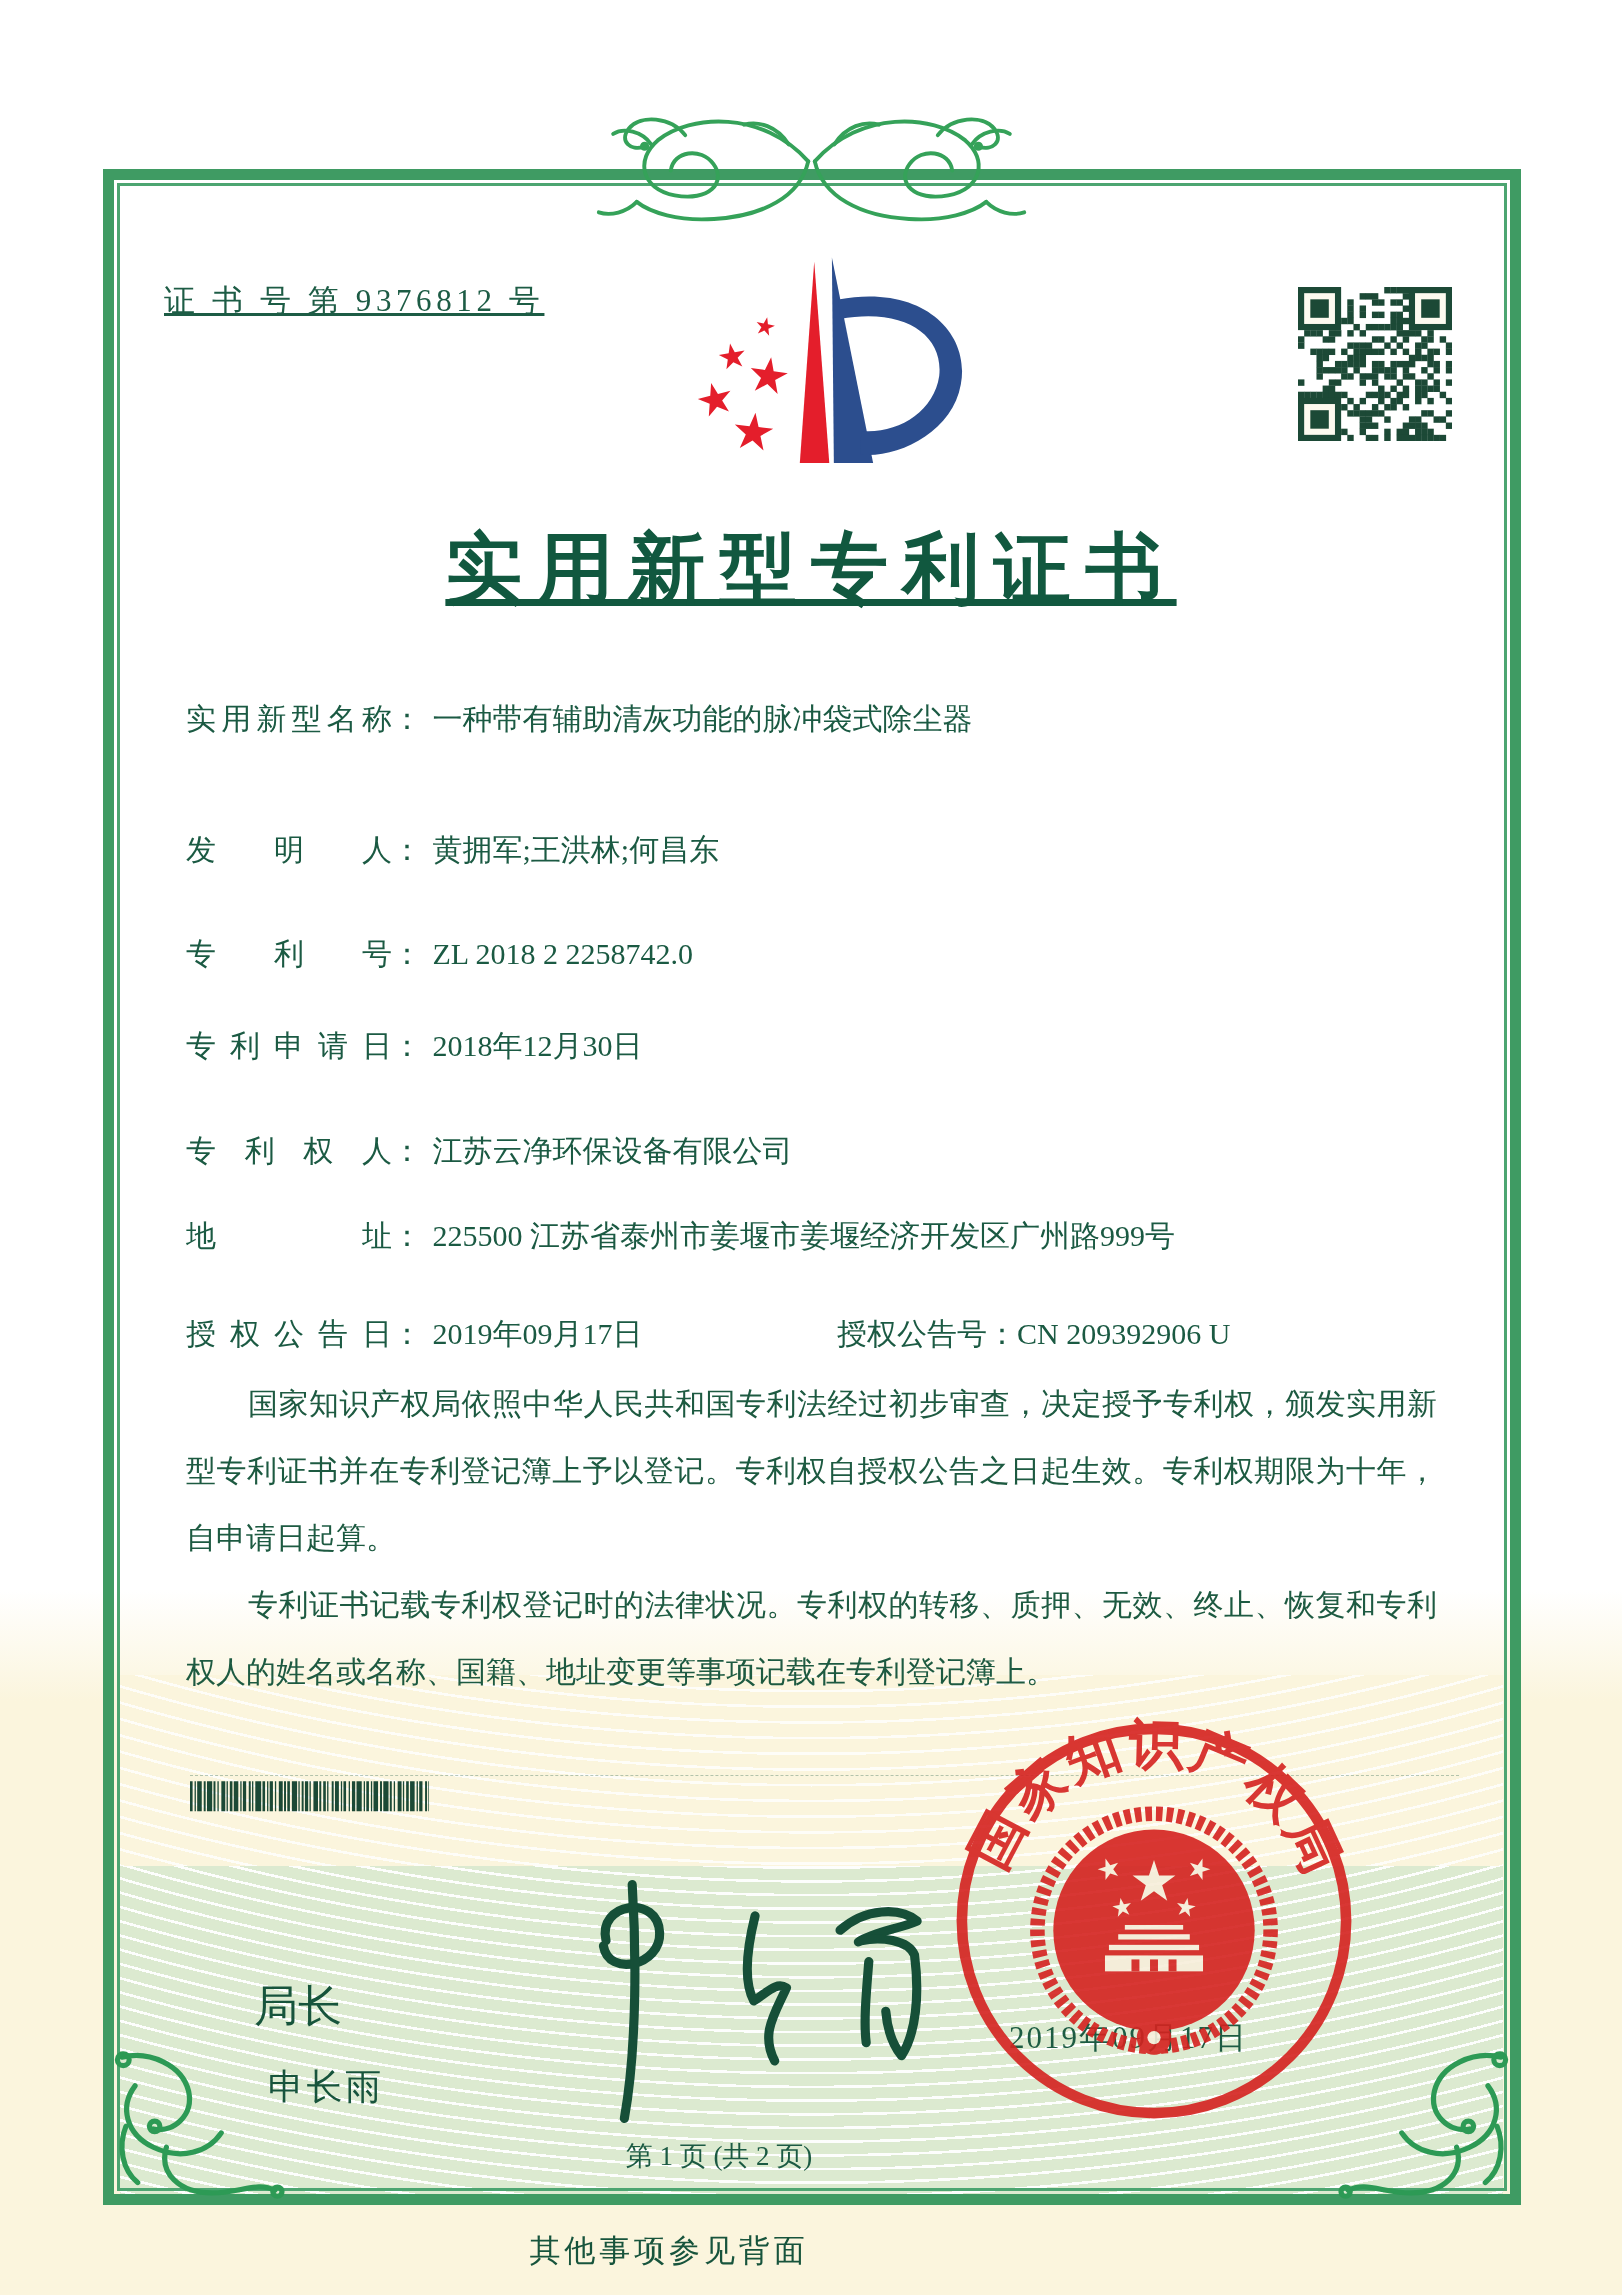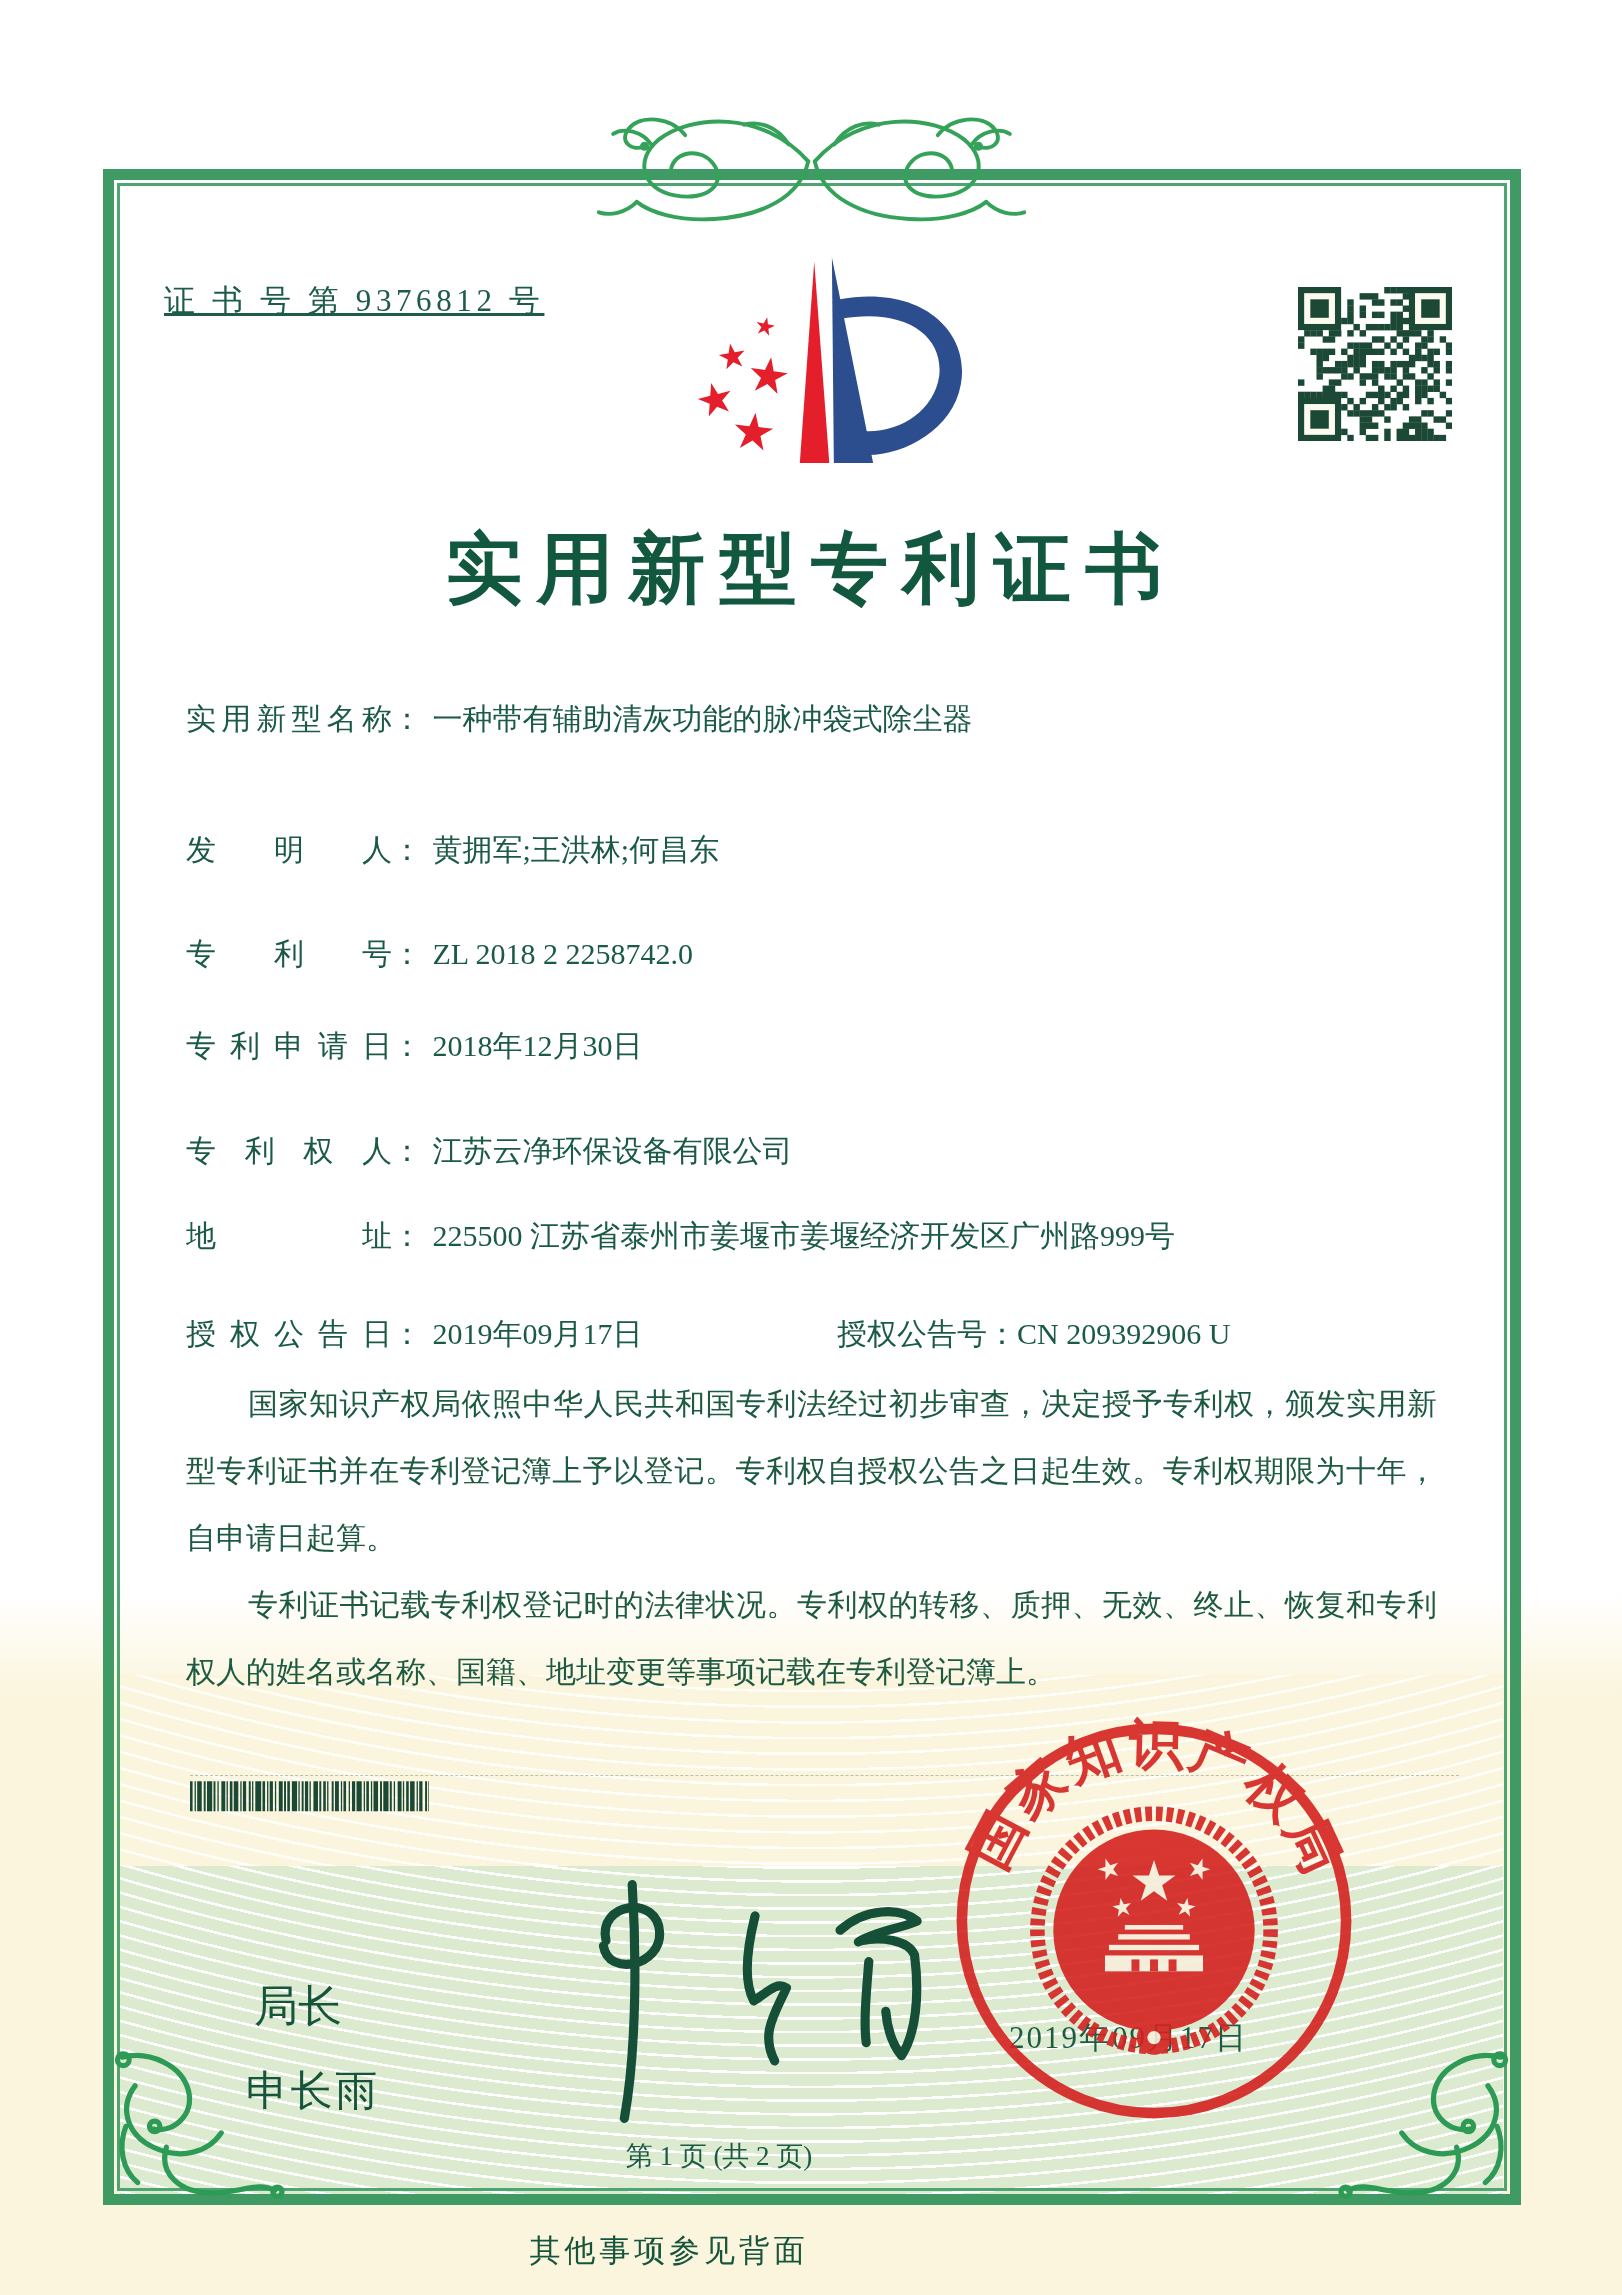--- a/index.html
+++ b/index.html
@@ -22,33 +22,33 @@
     background-color:#dcead0;
     background-image:repeating-radial-gradient(circle at 50% -2356px,
       rgba(255,255,255,.95) 0 2.6px, rgba(255,255,255,0) 2.6px 13.7px);}
   .cream-wave{position:absolute;left:120px;top:1675px;width:1383px;height:191px;z-index:1;
     background-image:repeating-radial-gradient(circle at 50% -2356px,
       rgba(255,255,255,.8) 0 2.6px, rgba(253,248,228,0) 2.6px 15.7px);
     background-color:#fbf5dd;}
   .txt{position:absolute;white-space:nowrap;}
   .cert-no{left:164px;top:280px;font-size:31px;letter-spacing:4.6px;color:#1d5c45;z-index:3;text-decoration:underline;}
   .title{left:0;top:518px;width:1622px;text-align:center;font-size:77px;font-weight:700;
-    letter-spacing:14.4px;color:#11583f;z-index:3;}
+    letter-spacing:14.4px;color:#11583f;z-index:3;text-decoration:underline;}
   .field-row{position:absolute;left:186px;font-size:30px;color:#1b5a43;z-index:3;white-space:nowrap;}
   .flabel{display:inline-block;width:206px;text-align:justify;text-align-last:justify;vertical-align:bottom;}
   .fvalue{margin-left:10.5px;margin-top:39px;}
   .grant-right{position:absolute;left:651px;top:0;}
   .body-text{position:absolute;left:186px;top:1370px;width:1251px;z-index:3;
     font-size:30px;line-height:67px;color:#1d5a41;text-align:justify;}
   .body-text p{margin:0;text-indent:62px;}
   .thin-rule{position:absolute;left:190px;top:1775px;width:1269px;z-index:3;
     border-top:1.3px dashed rgba(27,90,67,.32);}
   .barcode{position:absolute;left:190px;top:1781px;z-index:3;}
   .director-title{left:254px;top:1977px;font-size:44px;color:#17543c;z-index:3;}
-  .director-name{left:246px;top:2063px;font-size:42px;letter-spacing:2.6px;color:#17543c;z-index:3;}
+  .director-name{left:268px;top:2063px;font-size:36px;letter-spacing:2.6px;color:#17543c;z-index:3;}
   .signature{position:absolute;left:559px;top:1862px;z-index:4;}
   .seal{position:absolute;left:942px;top:1709px;width:424px;height:424px;z-index:5;}
   .seal-date{left:1009px;top:2017px;font-size:31px;letter-spacing:2px;color:#1d5c43;z-index:4;}
   .page-no{left:0;top:2138px;width:1438px;text-align:center;font-size:27px;color:#1b5a43;z-index:3;}
   .back-note{left:0;top:2230px;width:1338px;text-align:center;font-size:31px;letter-spacing:3.9px;
     color:#17543c;z-index:3;}
   .logo{position:absolute;left:667px;top:247px;width:301px;height:216px;z-index:3;}
   .qr{position:absolute;left:1298px;top:287px;width:154px;height:154px;z-index:3;}
   .dragons{position:absolute;left:481px;top:84px;width:661px;height:154px;z-index:3;}
   .flourish{position:absolute;width:190px;height:160px;z-index:6;}

